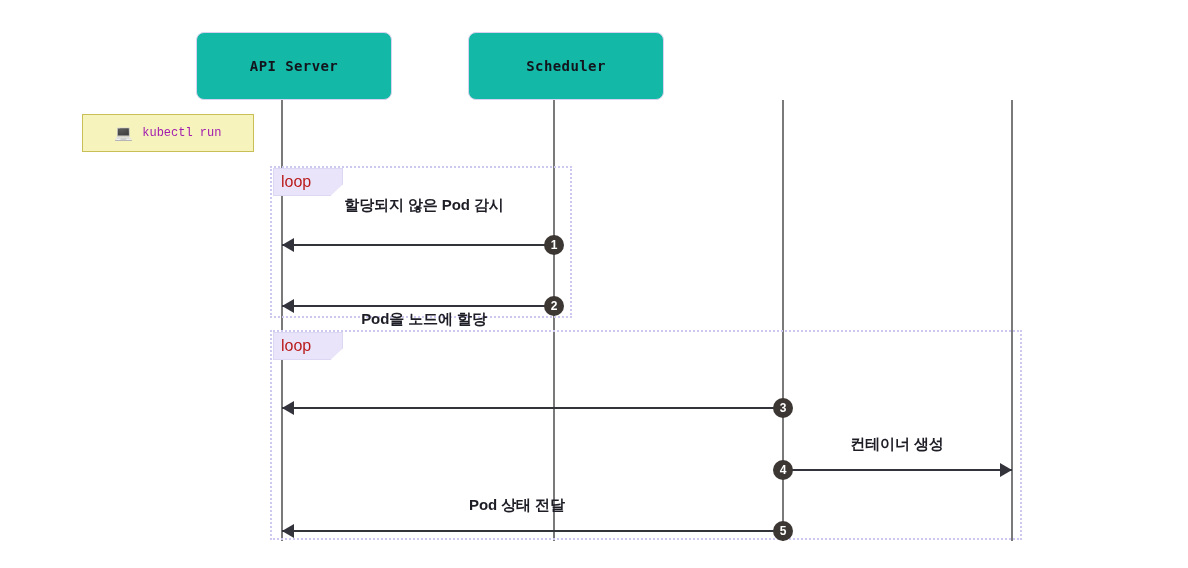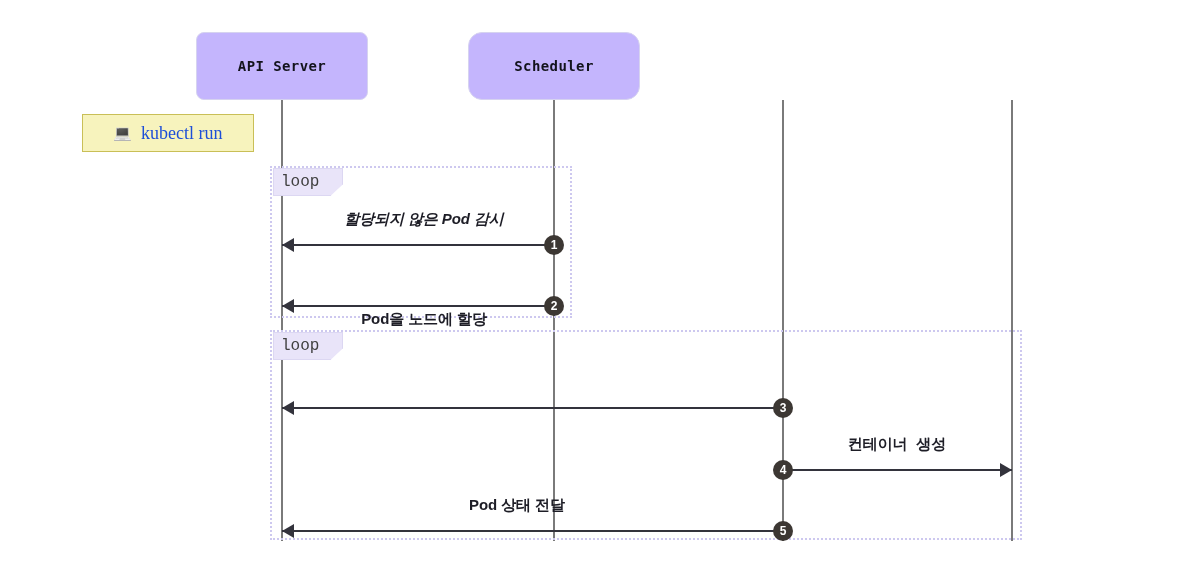--- a/index.html
+++ b/index.html
@@ -19,24 +19,24 @@
     position: absolute;
     left: 0;
     top: 0;
     width: 1188px;
     height: 568px;
   }
 
   
   .participant {
     position: absolute;
-    width: 172px;
+    width: 196px;
     height: 68px;
     box-sizing: border-box;
-    background: #c4b5fd;
+    background: #14b8a6;
     border: 1px solid #d6d3f0;
     border-radius: 8px;
     display: flex;
     align-items: center;
     justify-content: center;
     top: 32px;
   }
   .participant-label {
     font-family: "DejaVu Sans Mono", monospace;
     font-size: 14px;
@@ -65,23 +65,23 @@
     justify-content: center;
     gap: 9px;
     padding: 0 14px;
   }
   .note-icon {
     font-size: 15px;
     line-height: 1;
     filter: grayscale(1);
   }
   .note-label {
-    font-family: Liberation Serif, serif;
-    font-size: 18px;
-    color: #1d4ed8;
+    font-family: Liberation Mono, monospace;
+    font-size: 12px;
+    color: #a21caf;
     white-space: nowrap;
   }
 
   
   .loop-box {
     position: absolute;
     box-sizing: border-box;
     border: 2px dotted #cdc8ef;
     background: transparent;
   }
@@ -89,23 +89,23 @@
     position: absolute;
     height: 26px;
     background: #e9e4f9;
     border: 1px solid #dcd7f2;
     display: flex;
     align-items: center;
     padding: 0 9px 0 7px;
     clip-path: polygon(0 0, 100% 0, 100% 58%, 82% 100%, 0 100%);
   }
   .loop-tab-label {
-    font-family: Liberation Mono, monospace;
+    font-family: Liberation Sans, sans-serif;
     font-size: 16px;
-    color: #404040;
+    color: #b91c1c;
     line-height: 1;
     white-space: nowrap;
   }
 
   
   .msg-line {
     position: absolute;
     height: 2px;
     background: #33333c;
   }
@@ -161,39 +161,39 @@
     <div class="loop-tab" style="left: 273px; top: 168px; width: 52px;">
       <span class="loop-tab-label">loop</span>
     </div>
     <div class="loop-box" style="left: 270px; top: 330px; width: 752px; height: 210px;"></div>
     <div class="loop-tab" style="left: 273px; top: 332px; width: 52px;">
       <span class="loop-tab-label">loop</span>
     </div>
     <div class="participant" style="left: 196px;">
       <span class="participant-label">API Server</span>
     </div>
-    <div class="participant" style="left: 468px; border-radius: 14px;">
+    <div class="participant" style="left: 468px;">
       <span class="participant-label">Scheduler</span>
     </div>
     <div class="note" style="left: 82px; top: 114px; width: 172px; height: 38px;">
       <span class="note-icon">💻</span>
       <span class="note-label">kubectl run</span>
     </div>
     <div class="msg-line" style="left: 282px; top: 244px; width: 272px;"></div>
     <div class="arrow-head left" style="top: 238px; left: 282px;"></div>
-    <div class="msg-label" style="left: 424px; top: 210px; font-style: italic;">할당되지 않은 Pod 감시</div>
+    <div class="msg-label" style="left: 424px; top: 196px;">할당되지 않은 Pod 감시</div>
     <div class="seq-badge" style="left: 554px; top: 245px;">1</div>
     <div class="msg-line" style="left: 282px; top: 305px; width: 272px;"></div>
     <div class="arrow-head left" style="top: 299px; left: 282px;"></div>
     <div class="msg-label" style="left: 424px; top: 271px; margin-top: 39px;">Pod을 노드에 할당</div>
     <div class="seq-badge" style="left: 554px; top: 306px;">2</div>
     <div class="msg-line" style="left: 282px; top: 407px; width: 501px;"></div>
     <div class="arrow-head left" style="top: 401px; left: 282px;"></div>
     <div class="seq-badge" style="left: 783px; top: 408px;">3</div>
     <div class="msg-line" style="left: 783px; top: 469px; width: 229px;"></div>
     <div class="arrow-head right" style="top: 463px; left: 1000px;"></div>
-    <div class="msg-label" style="left: 897px; top: 435px; font-family: Liberation Mono, monospace;">컨테이너 생성</div>
+    <div class="msg-label" style="left: 897px; top: 435px;">컨테이너 생성</div>
     <div class="seq-badge" style="left: 783px; top: 470px;">4</div>
     <div class="msg-line" style="left: 282px; top: 530px; width: 501px;"></div>
     <div class="arrow-head left" style="top: 524px; left: 282px;"></div>
     <div class="msg-label" style="left: 517px; top: 496px;">Pod 상태 전달</div>
     <div class="seq-badge" style="left: 783px; top: 531px;">5</div>
   </div>
 
 </body></html>

